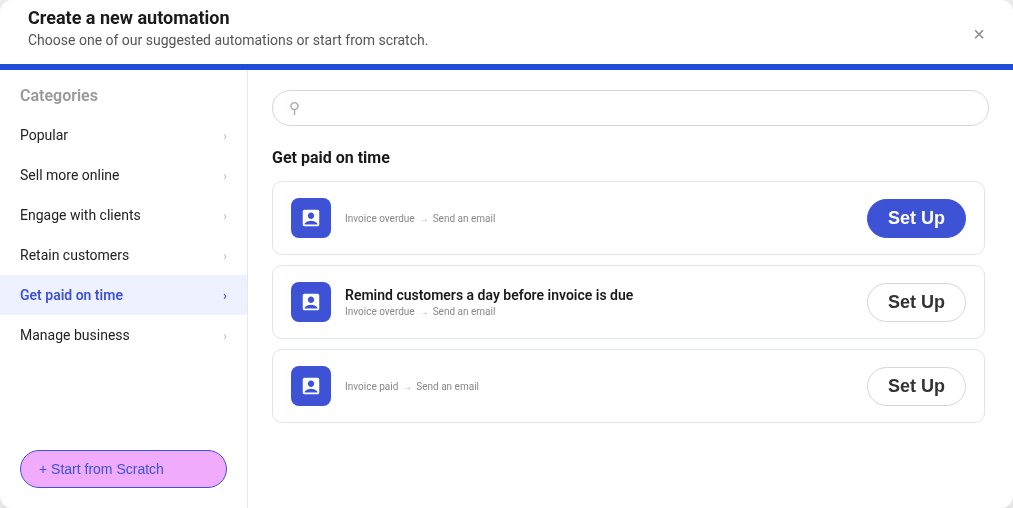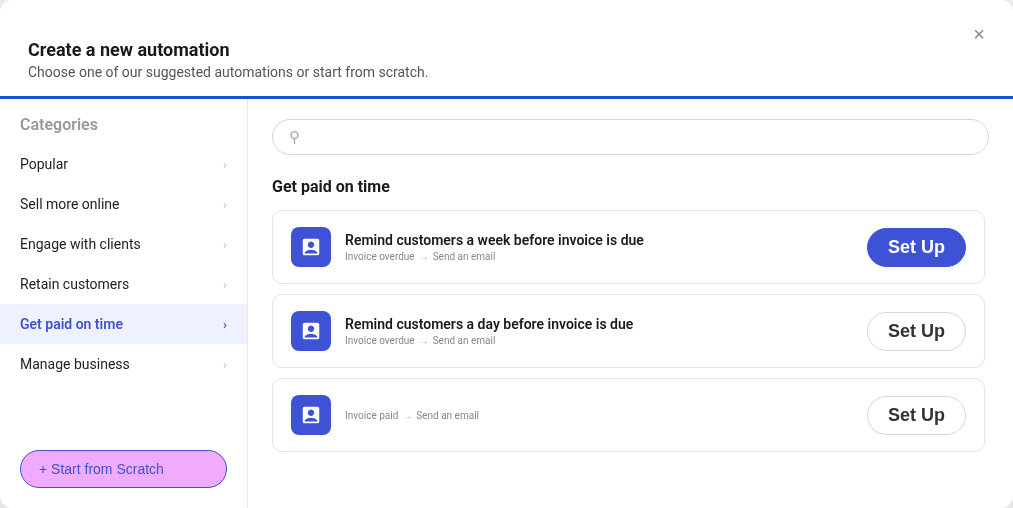--- a/index.html
+++ b/index.html
@@ -16,24 +16,23 @@
       height: 508px;
       background: #ffffff;
       border-radius: 12px;
       box-shadow: 0 4px 32px rgba(0,0,0,0.18);
       display: flex;
       flex-direction: column;
       overflow: hidden;
       position: relative;
     }
     .modal-header {
-      padding: 24px 28px 16px 28px;
-      border-bottom: 3px solid #1d4ed8;
-      flex-shrink: 0;
-      margin-top: 15px;
+      padding: 7px 28px 16px 28px;
+      border-bottom: 6px solid #1d4ed8;
+      flex-shrink: 0;
     }
     .modal-title {
       font-size: 18px;
       font-weight: 700;
       color: #1a1a1a;
       margin-bottom: 4px;
     }
     .modal-subtitle {
       font-size: 14px;
       color: #555;
@@ -282,21 +281,20 @@
       <div class="section-title">Get paid on time</div>
 
       <div class="automations-list" id="automations-list">
           <div class="automation-card">
       <div class="automation-icon">
         <svg viewBox="0 0 24 24">
           <path d="M19 3H5c-1.1 0-2 .9-2 2v14c0 1.1.9 2 2 2h14c1.1 0 2-.9 2-2V5c0-1.1-.9-2-2-2zm-7 3c1.93 0 3.5 1.57 3.5 3.5S13.93 13 12 13s-3.5-1.57-3.5-3.5S10.07 6 12 6zm7 13H5v-.23c0-.62.28-1.2.76-1.58C7.47 15.82 9.64 15 12 15s4.53.82 6.24 2.19c.48.38.76.97.76 1.58V19z"></path>
         </svg>
       </div>
       <div class="automation-info">
-        <div class="automation-name">Remind customers a week before invoice is due</div>
         <div class="automation-desc">
           <span>Invoice overdue</span>
           <span class="arrow">→</span>
           <span>Send an email</span>
         </div>
       </div>
       <button class="setup-btn primary">Set Up</button>
     </div>
           <div class="automation-card">
       <div class="automation-icon">

